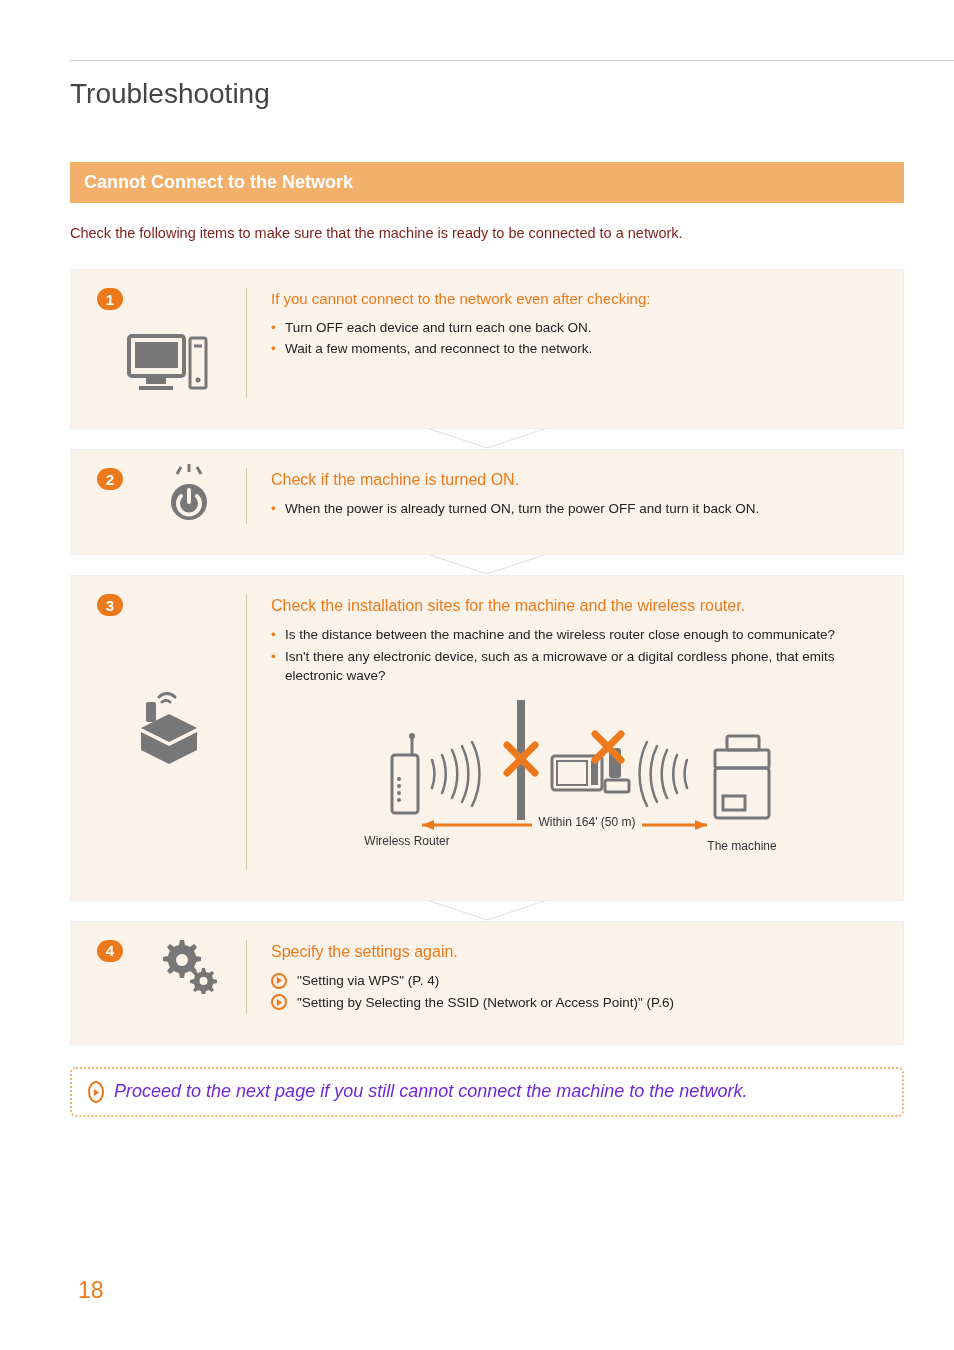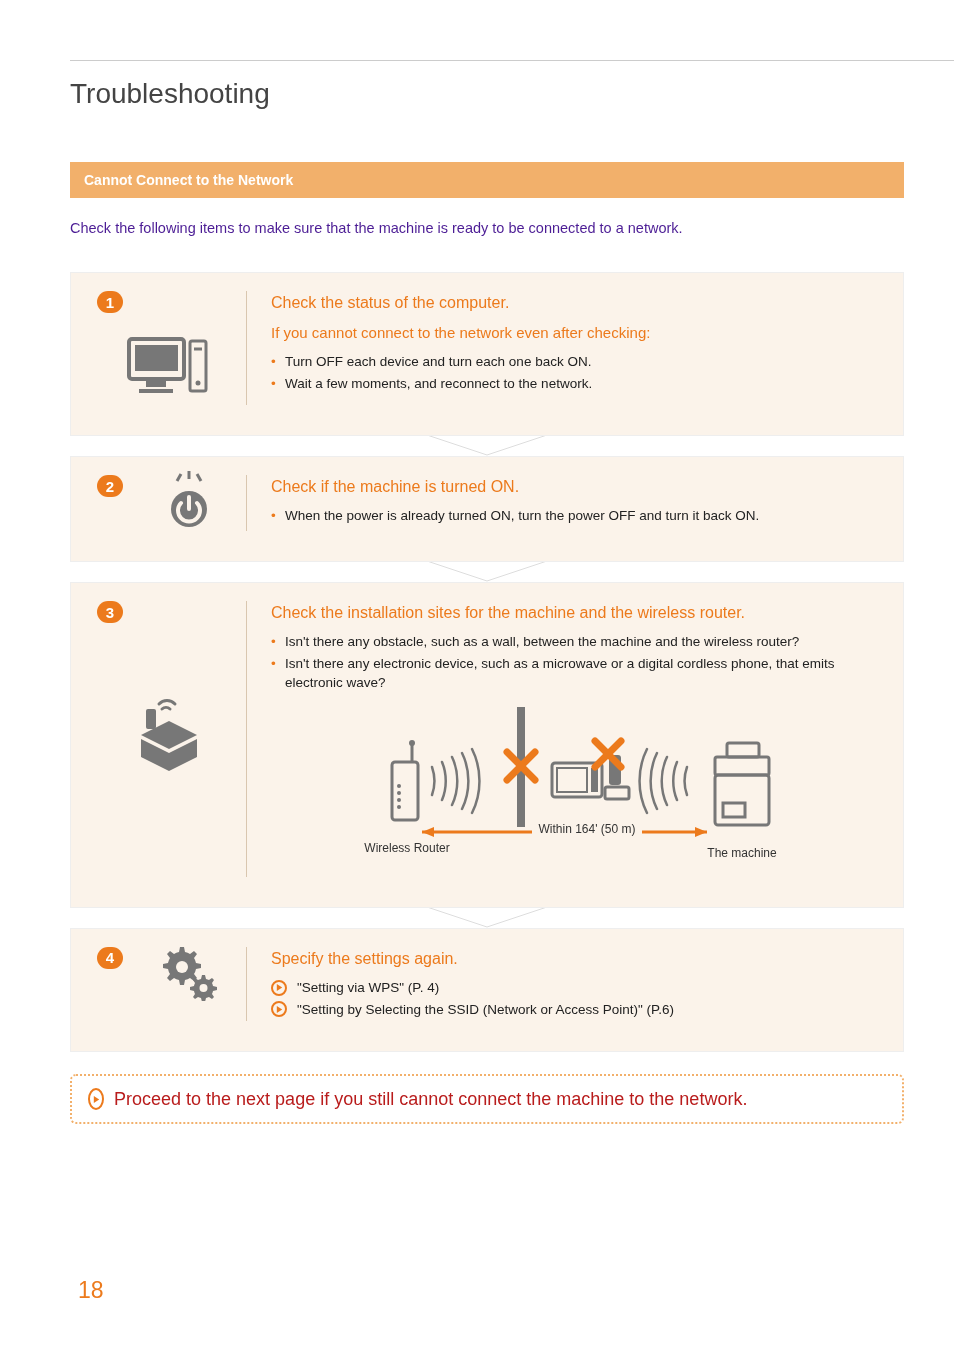--- a/index.html
+++ b/index.html
@@ -16,26 +16,26 @@
   .page-title {
     font-size: 28px;
     font-weight: 400;
     color: #444;
     margin-top: 18px;
     margin-bottom: 52px;
   }
   .section-bar {
     background: #f2b06b;
     color: #fff;
-    font-size: 14px;
+    font-size: 18px;
     font-weight: 700;
     padding: 10px 14px;
     margin-bottom: 22px;
   }
-  .intro { font-size: 14.5px; margin-bottom: 36px; color:#4c1d95; }
+  .intro { font-size: 14.5px; margin-bottom: 28px; color:#7f1d1d; }
   .step-card {
     background: #fbf3ea;
     border: 1px solid #eee;
     display: flex;
     padding: 18px 20px 30px 20px;
     position: relative;
   }
   .step-left {
     width: 155px;
     flex: 0 0 155px;
@@ -82,22 +82,22 @@
   .img-area { display:flex; justify-content:center; width:100%; margin-top:10px;}
   .diagram {
     margin-top:10px;
     display:flex; justify-content:center;align-items:flex-end;
   }
   .notice-box {
     margin-top: 22px;
     border: 2px dotted #f2b06b;
     border-radius: 6px;
     padding: 12px 16px;
-    display:flex; align-items:center; gap:10px;
-    color:#b91c1c; font-size:18px;
+    display:flex; align-items:flex-start; gap:10px;
+    color:#6d28d9; font-size:18px;font-style:italic;
   }
   .page-num {
     position:absolute; left:78px; bottom:46px;
     color:#ec7a1c; font-size:23px; font-weight:400;
   }
 </style>
 </head>
 <body>
 
 <div class="toprule"></div>
@@ -115,21 +115,20 @@
         <rect x="11" y="14" width="43" height="26" fill="#777"></rect>
         <rect x="22" y="50" width="20" height="6" fill="#777"></rect>
         <rect x="15" y="58" width="34" height="4" fill="#777"></rect>
         <rect x="66" y="10" width="16" height="50" rx="2" fill="none" stroke="#777" stroke-width="3"></rect>
         <line x1="70" y1="18" x2="78" y2="18" stroke="#777" stroke-width="3"></line>
         <circle cx="74" cy="52" r="2.5" fill="#777"></circle>
       </svg>
     </div>
   </div>
   <div class="step-body">
-    <div class="step-h">Check the status of the computer.</div>
     <div class="step-h" style="font-size:15px">If you cannot connect to the network even after checking:</div>
     <ul class="bullets" style="margin-bottom:12px">
       <li>Turn OFF each device and turn each one back ON.</li>
       <li>Wait a few moments, and reconnect to the network.</li>
     </ul>
   </div>
 </div>
 
 <div class="connector">
   <svg viewBox="0 0 120 22" width="120">
@@ -180,21 +179,21 @@
         <g stroke="#777" stroke-width="3" fill="none" stroke-linecap="round">
           <path d="M38 18 a6 6 0 0 1 8 0"></path>
           <path d="M35 13 a11 11 0 0 1 16 0"></path>
         </g>
       </svg>
     </div>
   </div>
   <div class="step-body">
     <div class="step-h">Check the installation sites for the machine and the wireless router.</div>
     <ul class="bullets">
-      <li>Isn't there any obstacle, such as a wall, between the machine and the wireless router?</li>
+      <li>Is the distance between the machine and the wireless router close enough to communicate?</li>
       <li>Isn't there any electronic device, such as a microwave or a digital cordless phone, that emits electronic wave?</li>
     </ul>
     <div class="diagram">
       <svg width="480" height="170" viewBox="0 0 480 170">
 
         <rect x="180" y="0" width="8" height="120" fill="#777"></rect>
 
         <rect x="55" y="55" width="26" height="58" rx="3" fill="none" stroke="#777" stroke-width="3"></rect>
         <circle cx="62" cy="100" r="2" fill="#777"></circle>
           <circle cx="62" cy="93" r="2" fill="#777"></circle>

